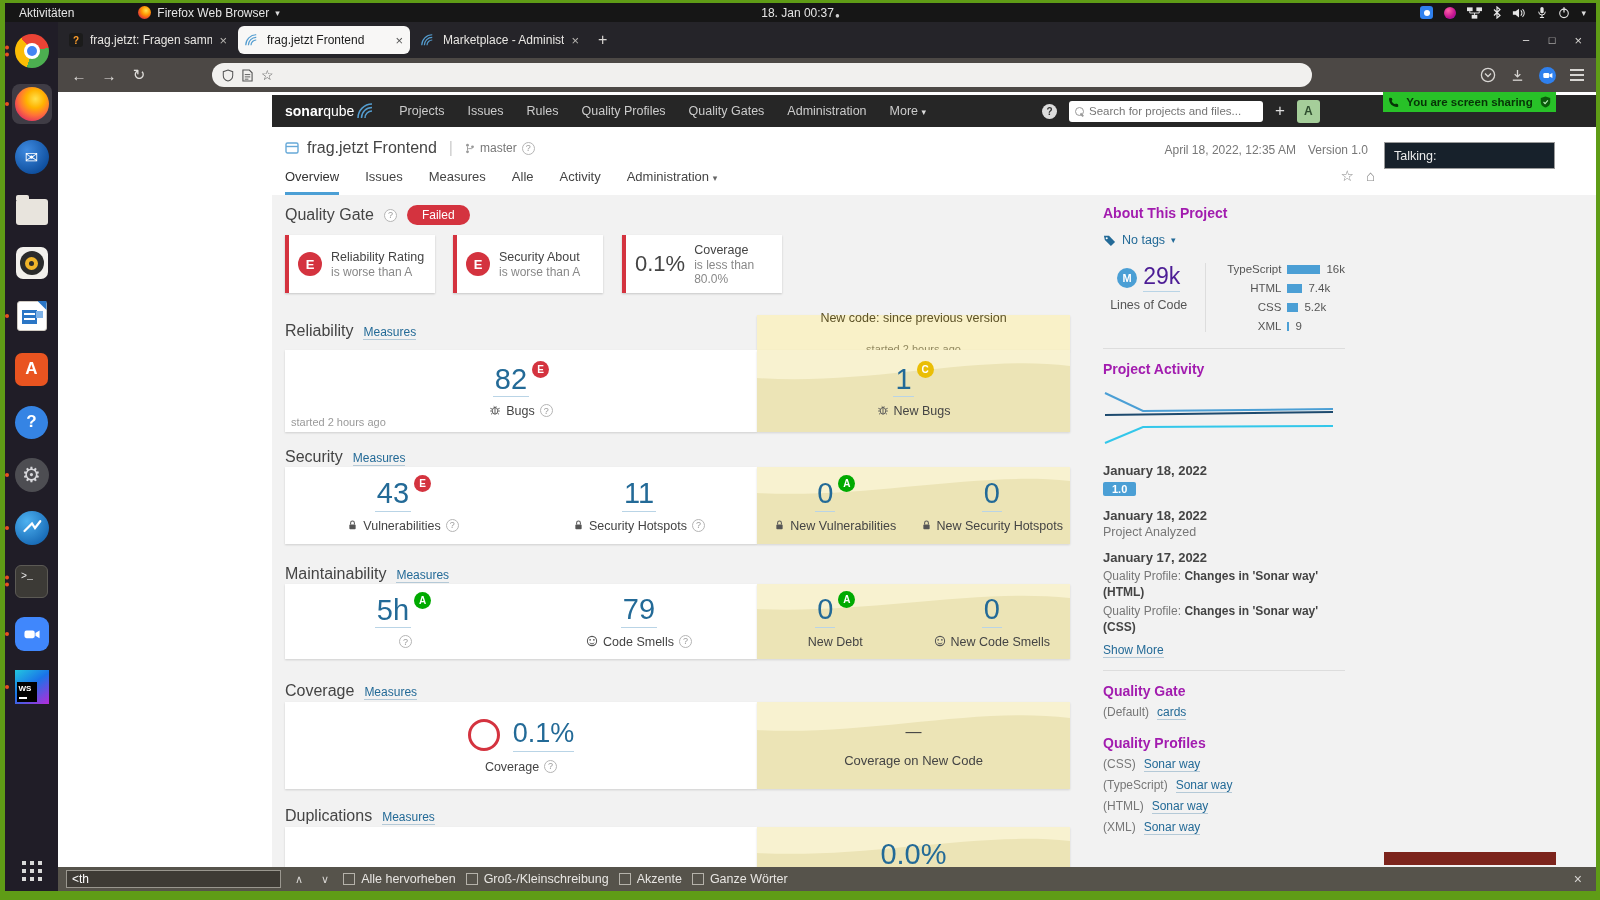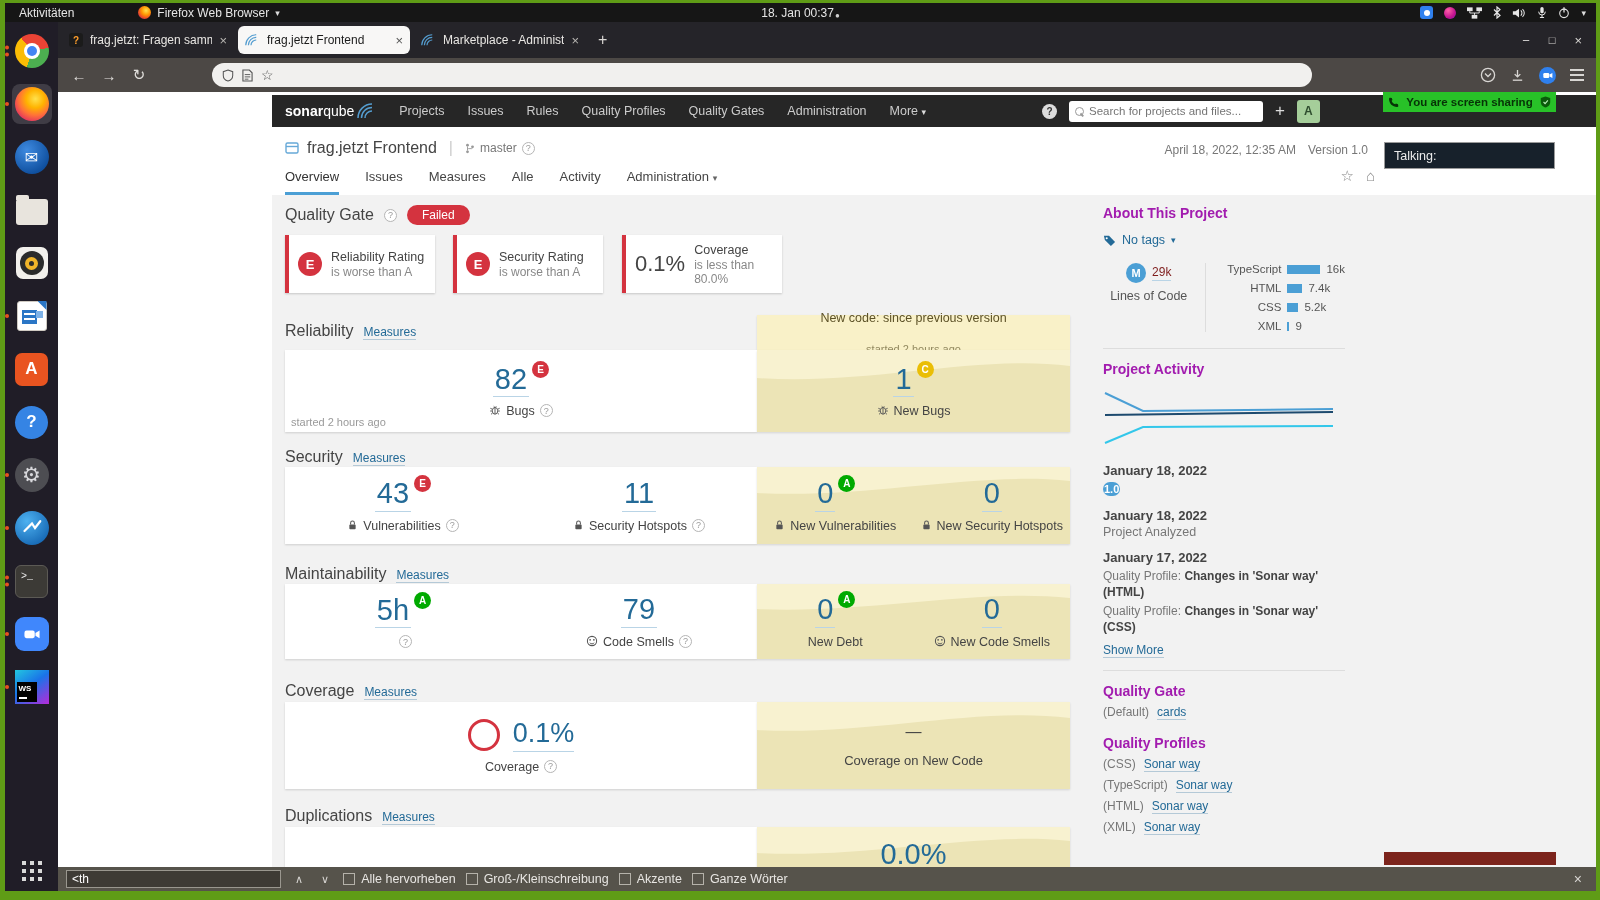--- a/index.html
+++ b/index.html
@@ -139,31 +139,31 @@
 .dash{font-size:16px;color:#444}
 
 .sidebar{position:absolute;left:831px;top:10px;width:242px;color:#444}
 .sb-title{font-size:14px;font-weight:bold;color:#a21caf}
 .sb hr,.sidebar hr{border:0;border-top:1px solid #ddd}
 .tagrow{display:flex;align-items:center;gap:6px;margin-top:12px}
 .locblock{display:flex;margin-top:16px}
 .loc-left{width:92px;text-align:center}
 .loc-left .r1{display:flex;align-items:center;justify-content:center;gap:6px}
 .grade{width:20px;height:20px;border-radius:50%;background:#4b9fd5;color:#fff;font-size:11px;font-weight:bold;display:flex;align-items:center;justify-content:center}
-.locval{font-size:12px;color:#7f1d1d;border-bottom:1px solid #b9d4e6;padding-bottom:1px}
+.locval{font-size:23px;color:#4c1d95;border-bottom:1px solid #b9d4e6;padding-bottom:1px}
 .loc-left .r2{font-size:12.5px;color:#555;margin-top:6px}
 .loc-div{border-left:1px solid #ddd;margin:0 11px}
 .langs{display:flex;flex-direction:column;gap:7px;justify-content:center}
 .langrow{display:flex;align-items:center;gap:6px}
 .langrow .ln{width:64px;text-align:right;font-size:11.5px;color:#555}
 .langrow .lb{height:9px;background:#4b9fd5}
 .langrow .lv{font-size:11.5px;color:#555}
 .spark{display:block;margin-top:8px}
 .ev-date{font-size:13px;font-weight:bold;color:#444}
-.badge10{display:inline-block;background:#4b9fd5;color:#fff;font-size:11px;font-weight:bold;padding:1px 1px;border-radius:7px;margin-top:4px}
+.badge10{display:inline-block;background:#4b9fd5;color:#fff;font-size:11px;font-weight:bold;padding:1px 9px;border-radius:2px;margin-top:4px}
 .ev-text{font-size:12.5px;color:#777;margin-top:2px}
 .qprow{font-size:12px;line-height:1.3;margin-top:4px;color:#777}
 .qprow b{color:#444}
 .kv{display:flex;gap:8px;align-items:baseline;margin-top:6px;font-size:12px;color:#777}
 
 .findbar{height:24px;background:#56534b;flex:0 0 auto;display:flex;align-items:center;gap:10px;padding:0 8px;z-index:20}
 .findinput{width:215px;height:18px;background:#3e3b35;border:1px solid #9a978f;color:#fff;font-size:12px;padding:0 5px;font-family:"Liberation Sans",sans-serif;outline:none}
 .fbtn{color:#d8d6d3;font-size:11px;padding:0 4px}
 .fchk{display:flex;align-items:center;gap:6px;color:#e8e6e3;font-size:12.5px}
 .fchk i{width:12px;height:12px;border:1px solid #b5b2aa;background:transparent}
@@ -513,21 +513,21 @@
         <div class="cond" style="left:13px;top:40px;width:150px">
           <span class="rating lg rE">E</span>
           <span>
                 <div class="tt">Reliability Rating</div>
                 <div class="dd">is worse than A</div>
               </span>
         </div>
         <div class="cond" style="left:181px;top:40px;width:150px">
           <span class="rating lg rE">E</span>
           <span>
-                <div class="tt">Security Rating</div>
+                <div class="tt">Security About</div>
                 <div class="dd">is worse than A</div>
               </span>
         </div>
         <div class="cond" style="left:350px;top:40px;width:160px">
           <span class="bigv">0.1%</span>
           <span>
                 <div class="tt">Coverage</div>
                 <div class="dd">is less than 80.0%</div>
               </span>
         </div>

